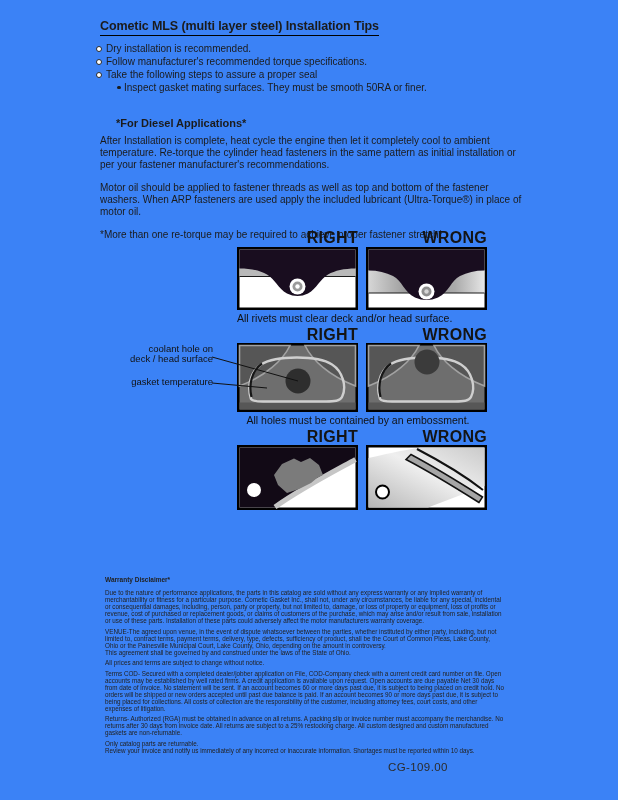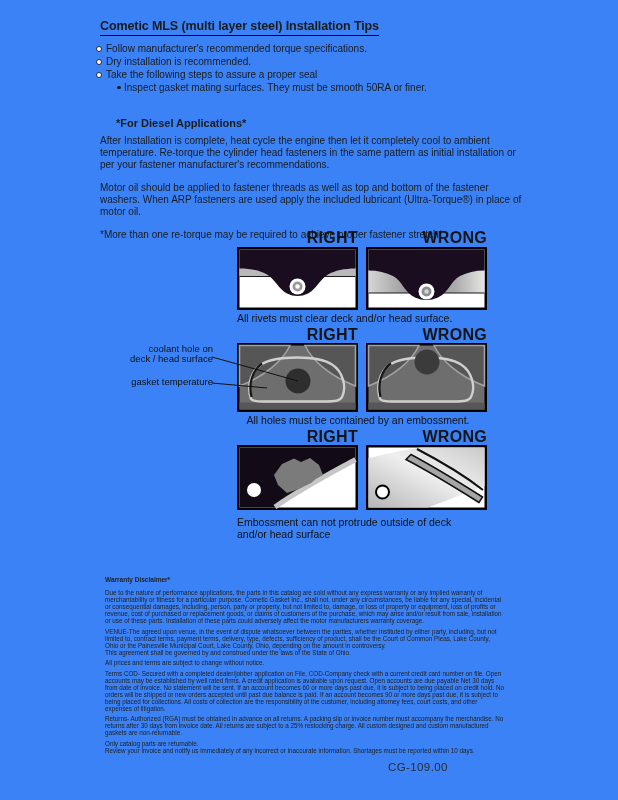--- a/index.html
+++ b/index.html
@@ -46,25 +46,25 @@
 </head>
 <body>
 
 <div class="page">
 
   <div class="abs title">Cometic MLS (multi layer steel) Installation Tips</div>
 
   <div class="abs bullets">
     <div class="b-row">
       <span class="b-marker"></span>
-      <span>Follow manufacturer's recommended torque specifications.</span>
+      <span>Dry installation is recommended.</span>
     </div>
     <div class="b-row">
       <span class="b-marker"></span>
-      <span>Dry installation is recommended.</span>
+      <span>Follow manufacturer's recommended torque specifications.</span>
     </div>
     <div class="b-row">
       <span class="b-marker"></span>
       <span>Take the following steps to assure a proper seal</span>
     </div>
     <div class="sb-row">
       <span class="sb-marker"></span>
       <span>Inspect gasket mating surfaces.  They must be smooth 50RA or finer.</span>
     </div>
   </div>
@@ -162,22 +162,20 @@
         <stop offset="1" stop-color="#cacaca"></stop>
       </linearGradient>
     </defs>
     <rect x="1.25" y="1.25" width="118.5" height="62.5" fill="#ffffff" stroke="#000" stroke-width="2.5"></rect>
     <path d="M2.5,13 C28,7 45,4 54,2.5 H118.5 V41 L62,62.5 H2.5 Z" fill="url(#g3)"></path>
     <path d="M51,4 C76,17 99,31 117,45" fill="none" stroke="#111" stroke-width="2"></path>
     <path d="M45,9.5 C72,24 96,39 116.5,52 L113,57.5 C90,43 64,27 40,14.5 Z" fill="#a6a6a6" stroke="#111" stroke-width="1.5"></path>
     <circle cx="16.5" cy="47" r="6.5" fill="#ffffff" stroke="#000" stroke-width="2"></circle>
   </svg>
 
-  <div class="abs fig-caption pre" style="left:237px;top:516px;width:270px;">Embossment can not protrude outside of deck
-and/or head surface</div>
 
   <div class="abs disclaimer">
     <p class="d-head">Warranty Disclaimer*</p>
     <p>Due to the nature of performance applications, the parts in this catalog are sold without any express warranty or any implied warranty of merchantability or fitness for a particular purpose.  Cometic Gasket Inc., shall not, under any circumstances, be liable for any special, incidental or consequential damages, including, person, party or property, but not limited to, damage, or loss of property or equipment, loss of profits or revenue, cost of purchased or replacement goods, or claims of customers of the purchase, which may arise and/or result from sale, installation or use of these parts.  Installation of these parts could adversely affect the motor manufacturers warranty coverage.</p>
     <p class="pre">VENUE-The agreed upon venue, in the event of dispute whatsoever between the parties, whether instituted by either party, including, but not limited to, contract terms, payment terms, delivery, type, defects, sufficiency of product, shall be the Court of Common Pleas, Lake County, Ohio or the Painesville Municipal Court, Lake County, Ohio, depending on the amount in controversy.
 This agreement shall be governed by and construed under the laws of the State of Ohio.</p>
     <p>All prices and terms are subject to change without notice.</p>
     <p>Terms COD- Secured with a completed dealer/jobber application on File, COD-Company check with a current credit card number on file.  Open accounts may be established by well rated firms.  A credit application is available upon request.  Open accounts are due payable Net 30 days from date of invoice.  No statement will be sent.  If an account becomes 60 or more days past due, it is subject to being placed on credit hold.  No orders will be shipped or new orders accepted until past due balance is paid.  If an account becomes 90 or more days past due, it is subject to being placed for collections.  All costs of collection are the responsibility of the customer, including attorney fees, court costs, and other expenses of litigation.</p>
     <p>Returns- Authorized (RGA) must be obtained in advance on all returns.  A packing slip or invoice number must accompany the merchandise.  No returns after 30 days from invoice date.  All returns are subject to a 25% restocking charge.  All custom designed and custom manufactured gaskets are non-returnable.</p>
     <p class="pre">Only catalog parts are returnable.

